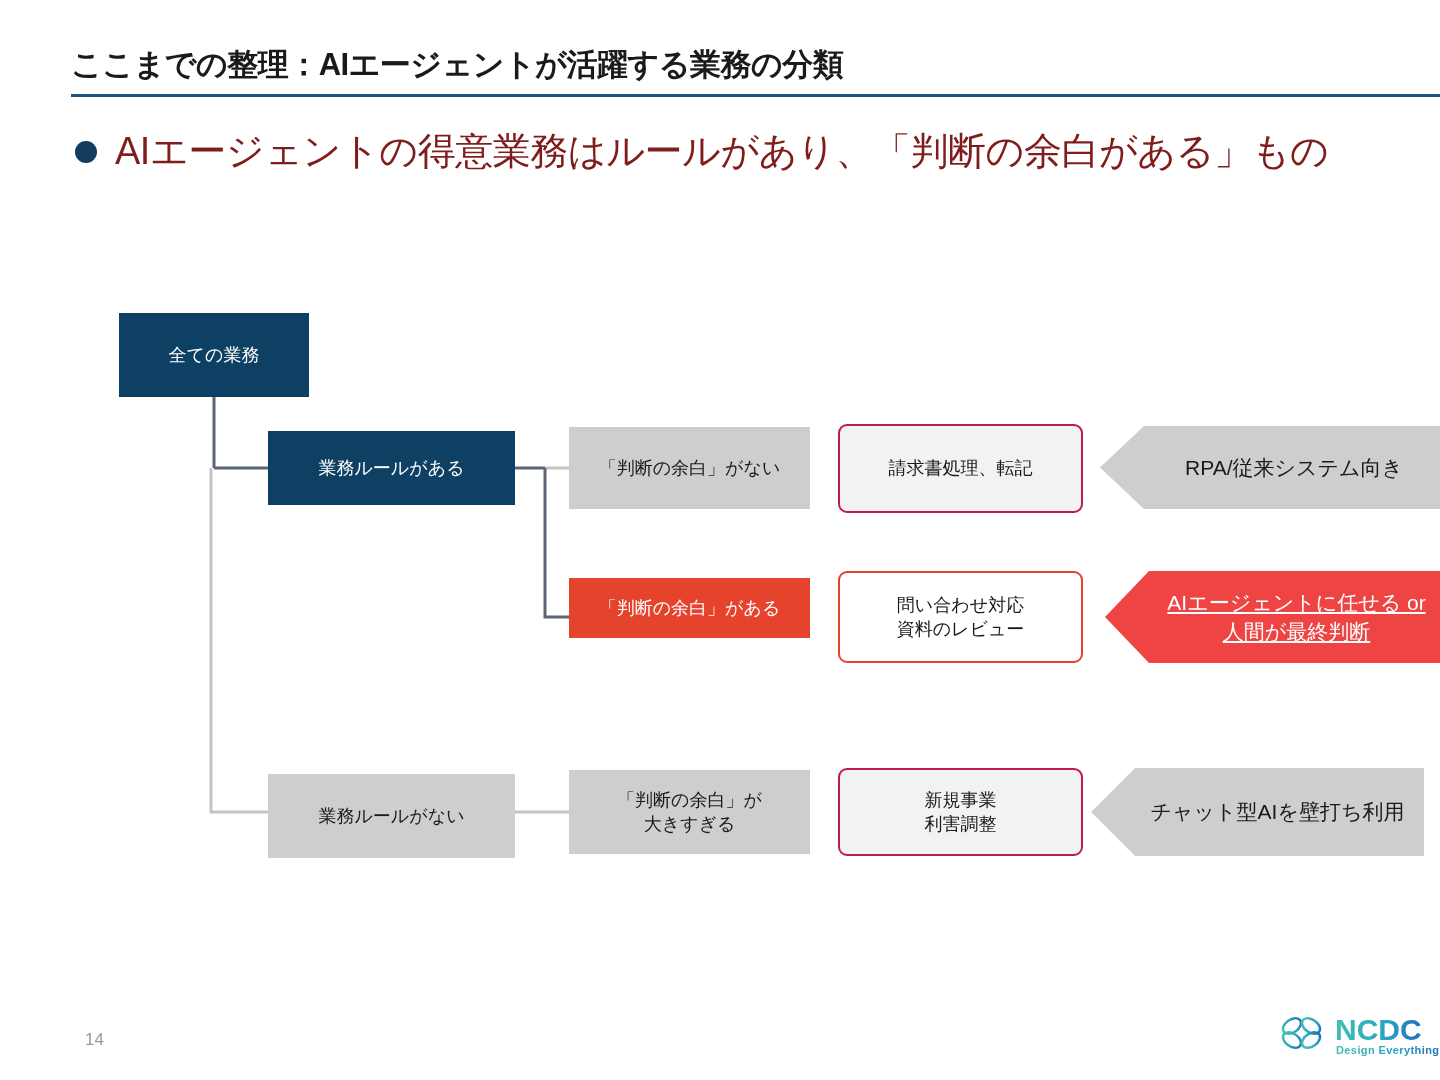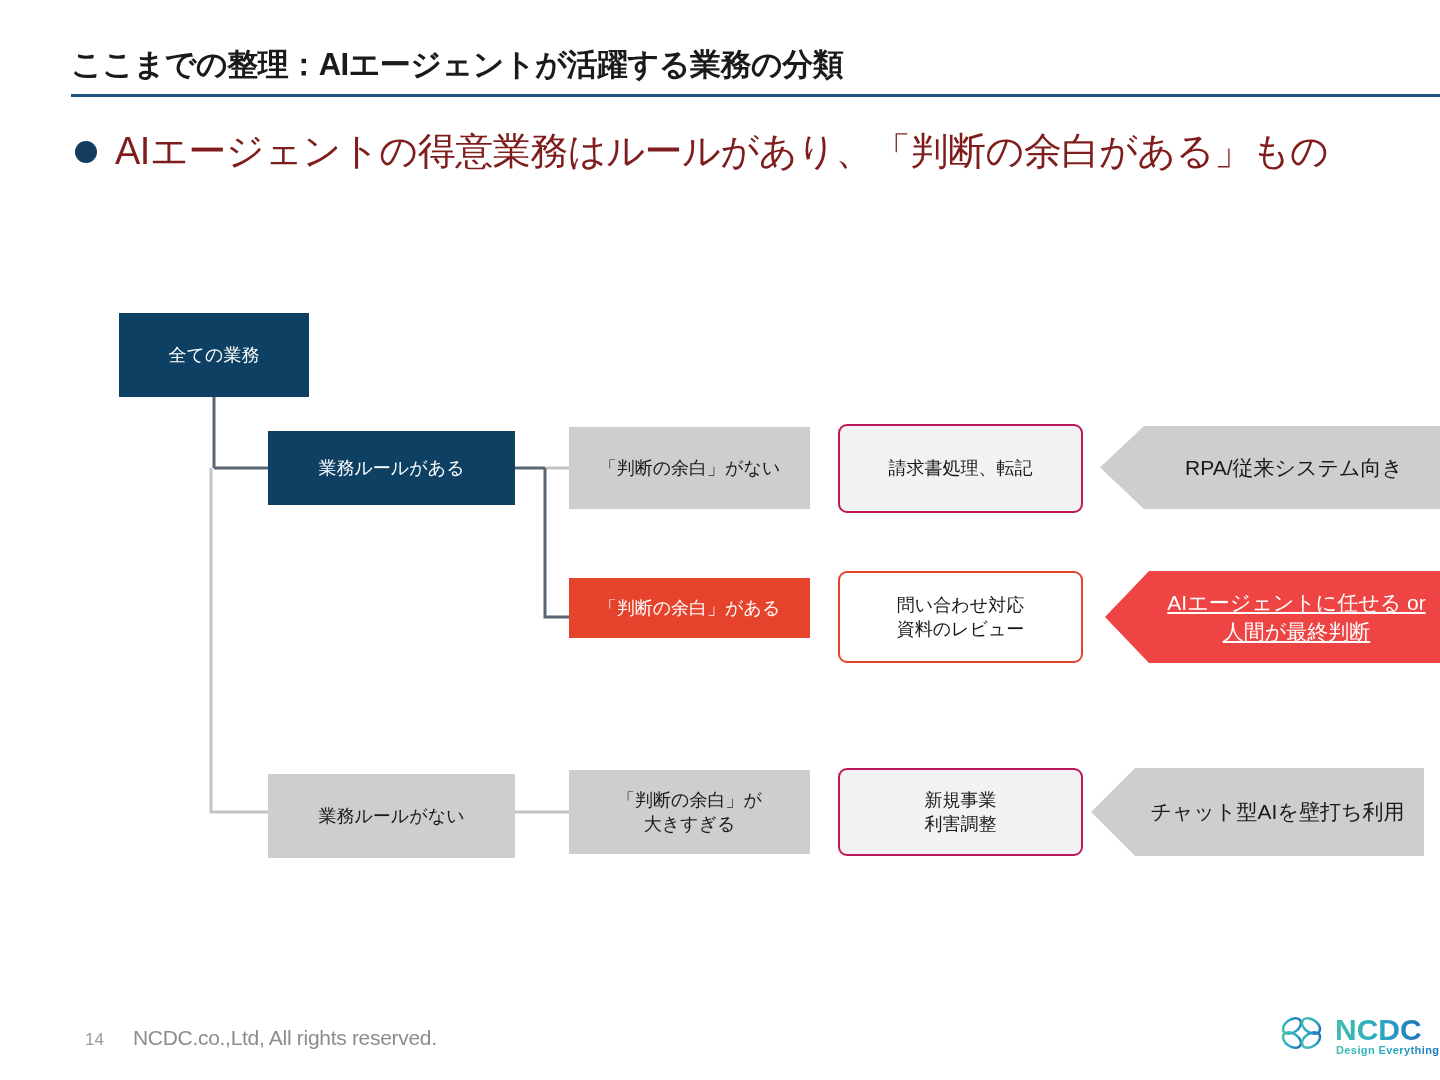--- a/index.html
+++ b/index.html
@@ -221,21 +221,20 @@
 大きすぎる</div>
 
     <div class="node node--card" style="left:797px; top:768px; width:245px; height:88px;">新規事業
 利害調整</div>
 
     <div class="callout callout--gray" style="left:1050px; top:768px; width:333px; height:88px;">チャット型AIを壁打ち利用</div>
 
   </div>
 
   <div class="footer-page">14</div>
-  <div class="footer-copy">NCDC.co.,Ltd, All rights reserved.</div>
 
   <svg class="logo" viewBox="0 0 176 52" xmlns="http://www.w3.org/2000/svg">
     <defs>
       <linearGradient id="ncdcgrad" x1="0" y1="0" x2="1" y2="0">
         <stop offset="0" stop-color="#3fc0b0"></stop>
         <stop offset="0.55" stop-color="#2aa6c4"></stop>
         <stop offset="1" stop-color="#1f74bd"></stop>
       </linearGradient>
     </defs>
     <g fill="none" stroke="url(#ncdcgrad)" stroke-width="2.4">

